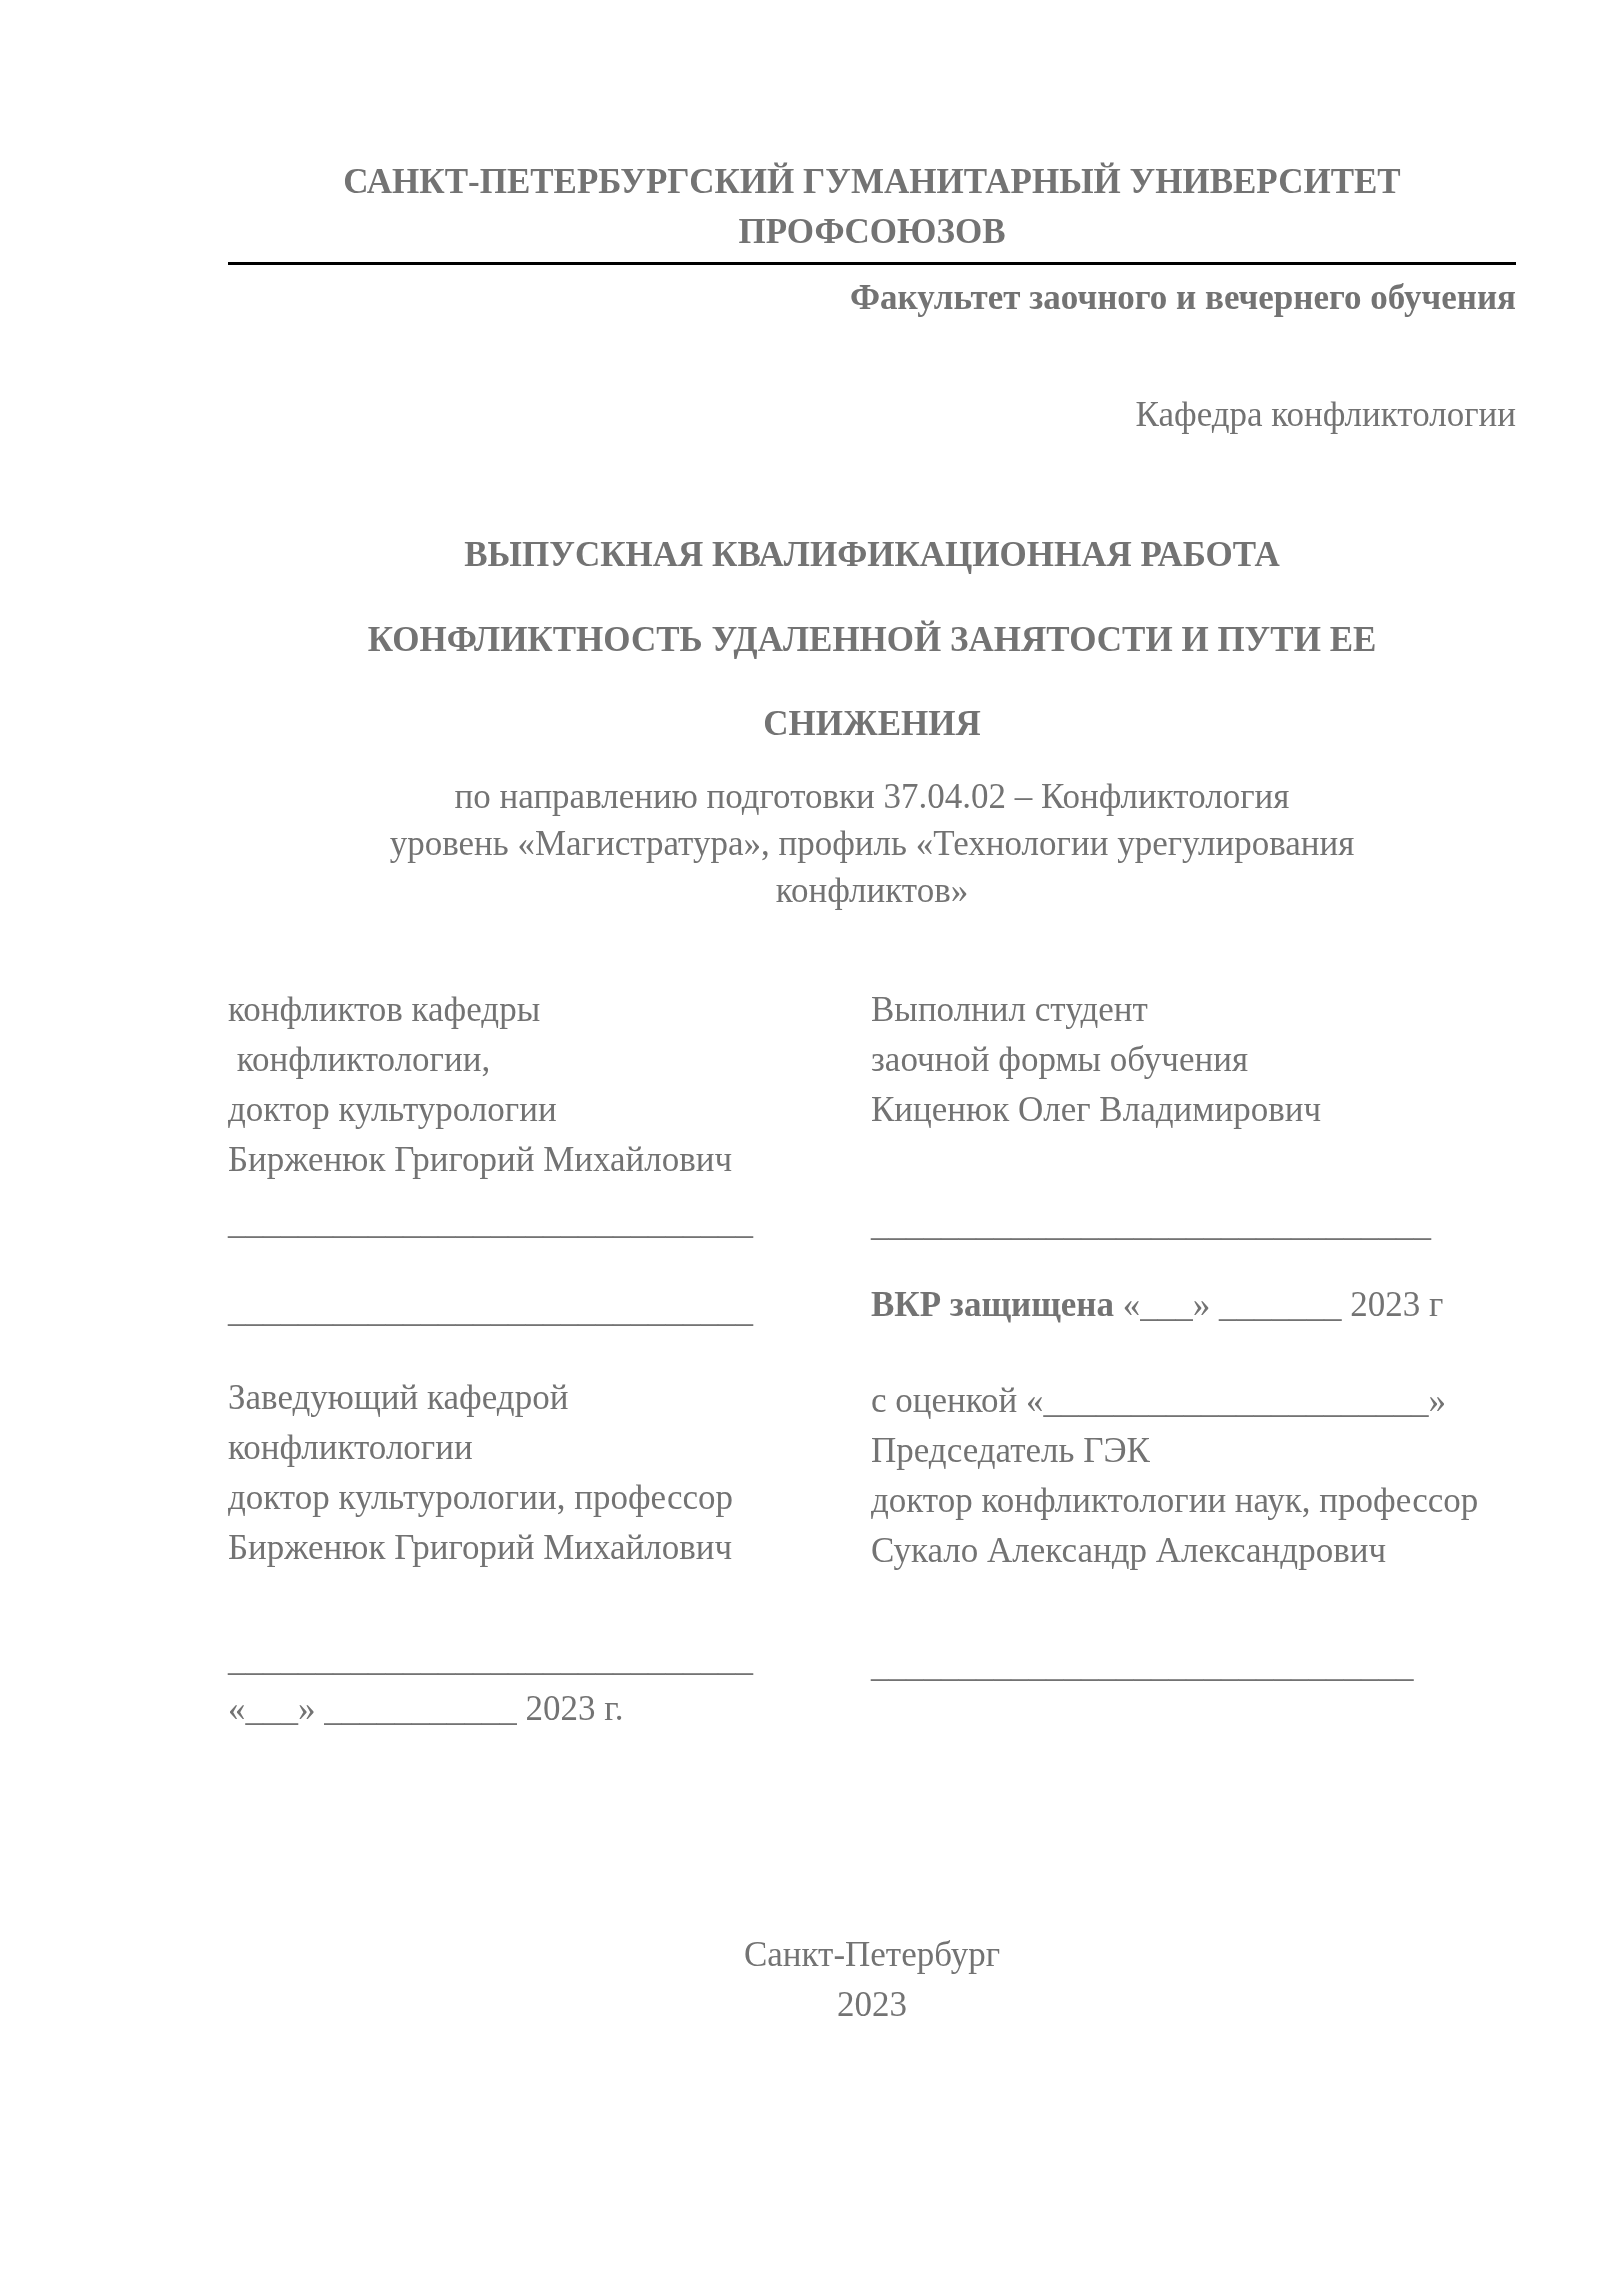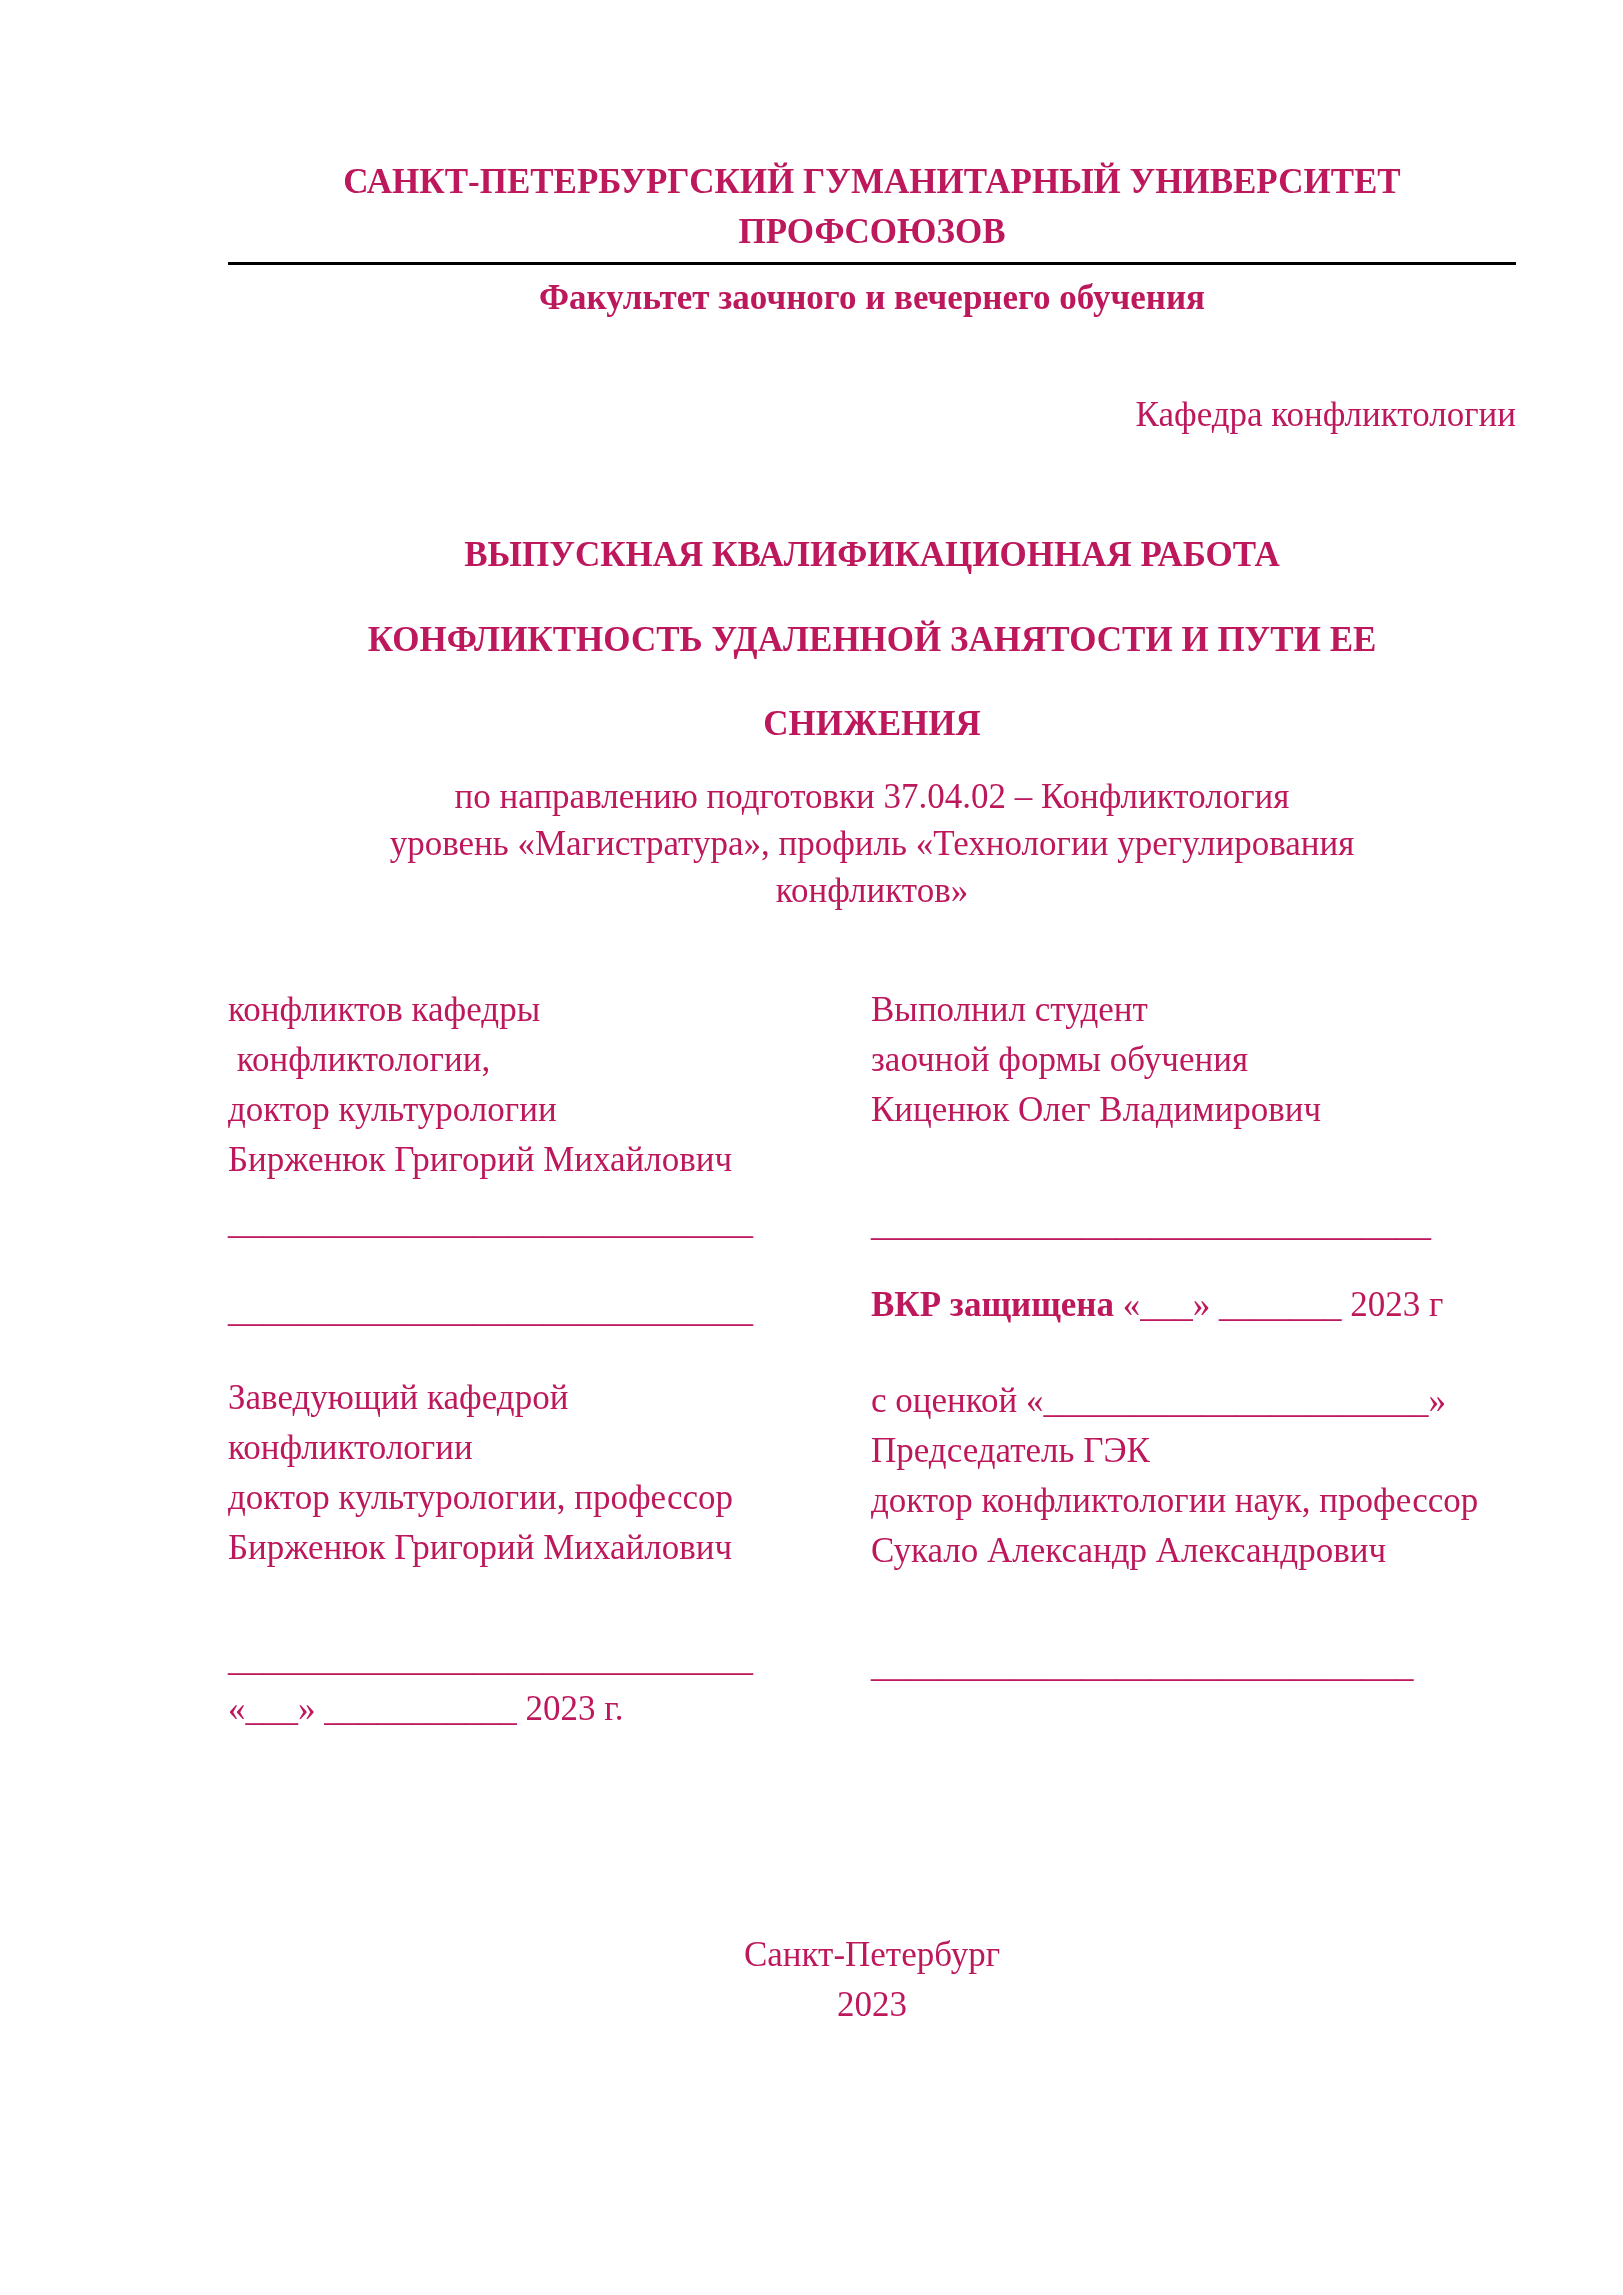--- a/index.html
+++ b/index.html
@@ -2,35 +2,35 @@
 <html style="font-size:12.6px"><head>
 <meta charset="utf-8">
 <style>
   * { box-sizing: border-box; }
   html, body { margin: 0; padding: 0; background: #ffffff; }
   .page {
     position: relative;
     width: 1610px;
     height: 2295px;
     background: #ffffff;
-    color: #be185d;
+    color: #737373;
     font-family: "Liberation Serif", "DejaVu Serif", serif;
     font-size: 35px;
     padding: 157px 94px 0 228px;
     overflow: hidden;
   }
   .center { text-align: center; }
   .right-align { text-align: right; }
   .bold { font-weight: bold; margin-top: 20px; }
   .line { margin: 0; line-height: 50px; white-space: pre-wrap; }
   .header-rule {
     border-bottom: 3.1px solid #000000;
     padding-bottom: 4.7px;
   }
-  .faculty { margin-top: 7.9px; }
+  .faculty { margin-top: 7.9px; text-align: right; }
   .department { margin-top: 67px; }
   .work-type { margin-top: 90px; }
   .title-1 { margin-top: 35px; }
   .title-2 { margin-top: 34px; }
   .program { margin-top: 24px; }
   .program .line { line-height: 47px; }
   .columns { display: flex; margin-top: 71px; }
   .col-left { width: 650px; }
   .col-right { width: 652px; }
   .mt16 { margin-top: 12.6px; }

